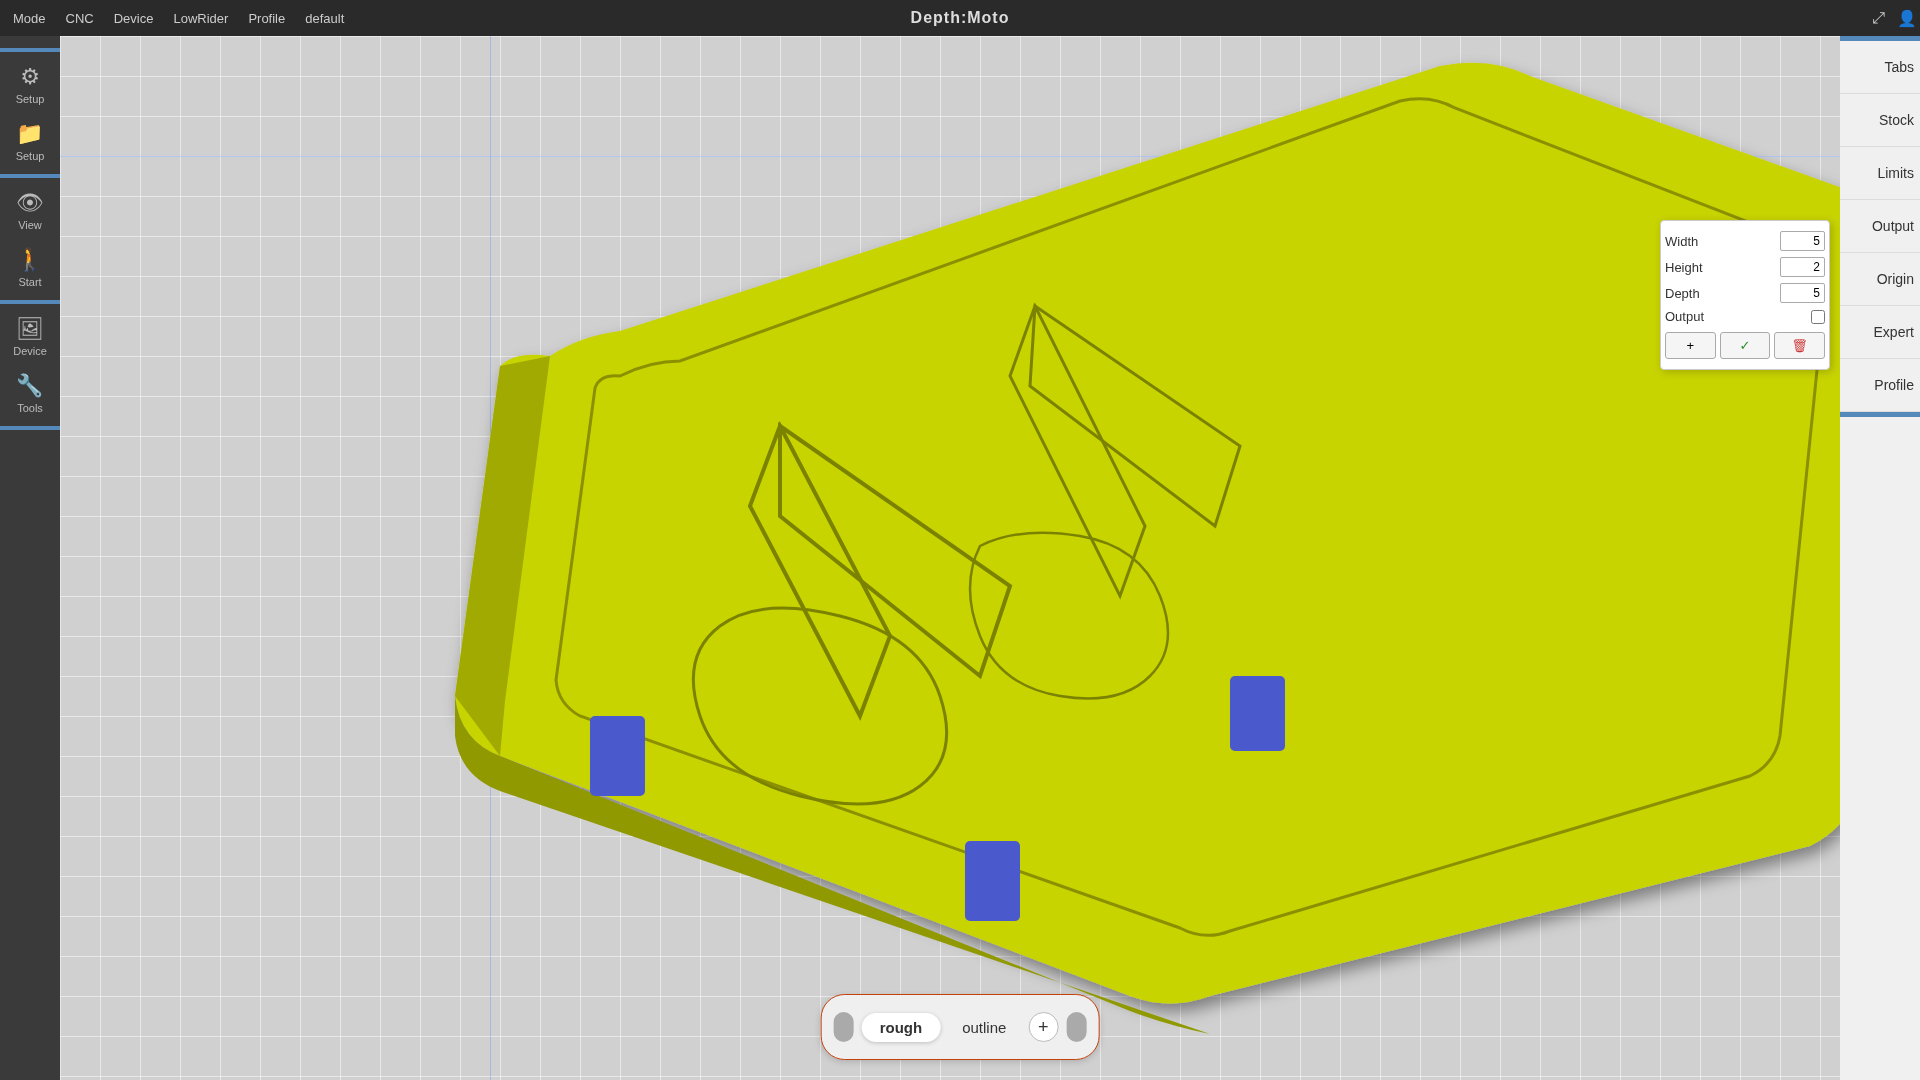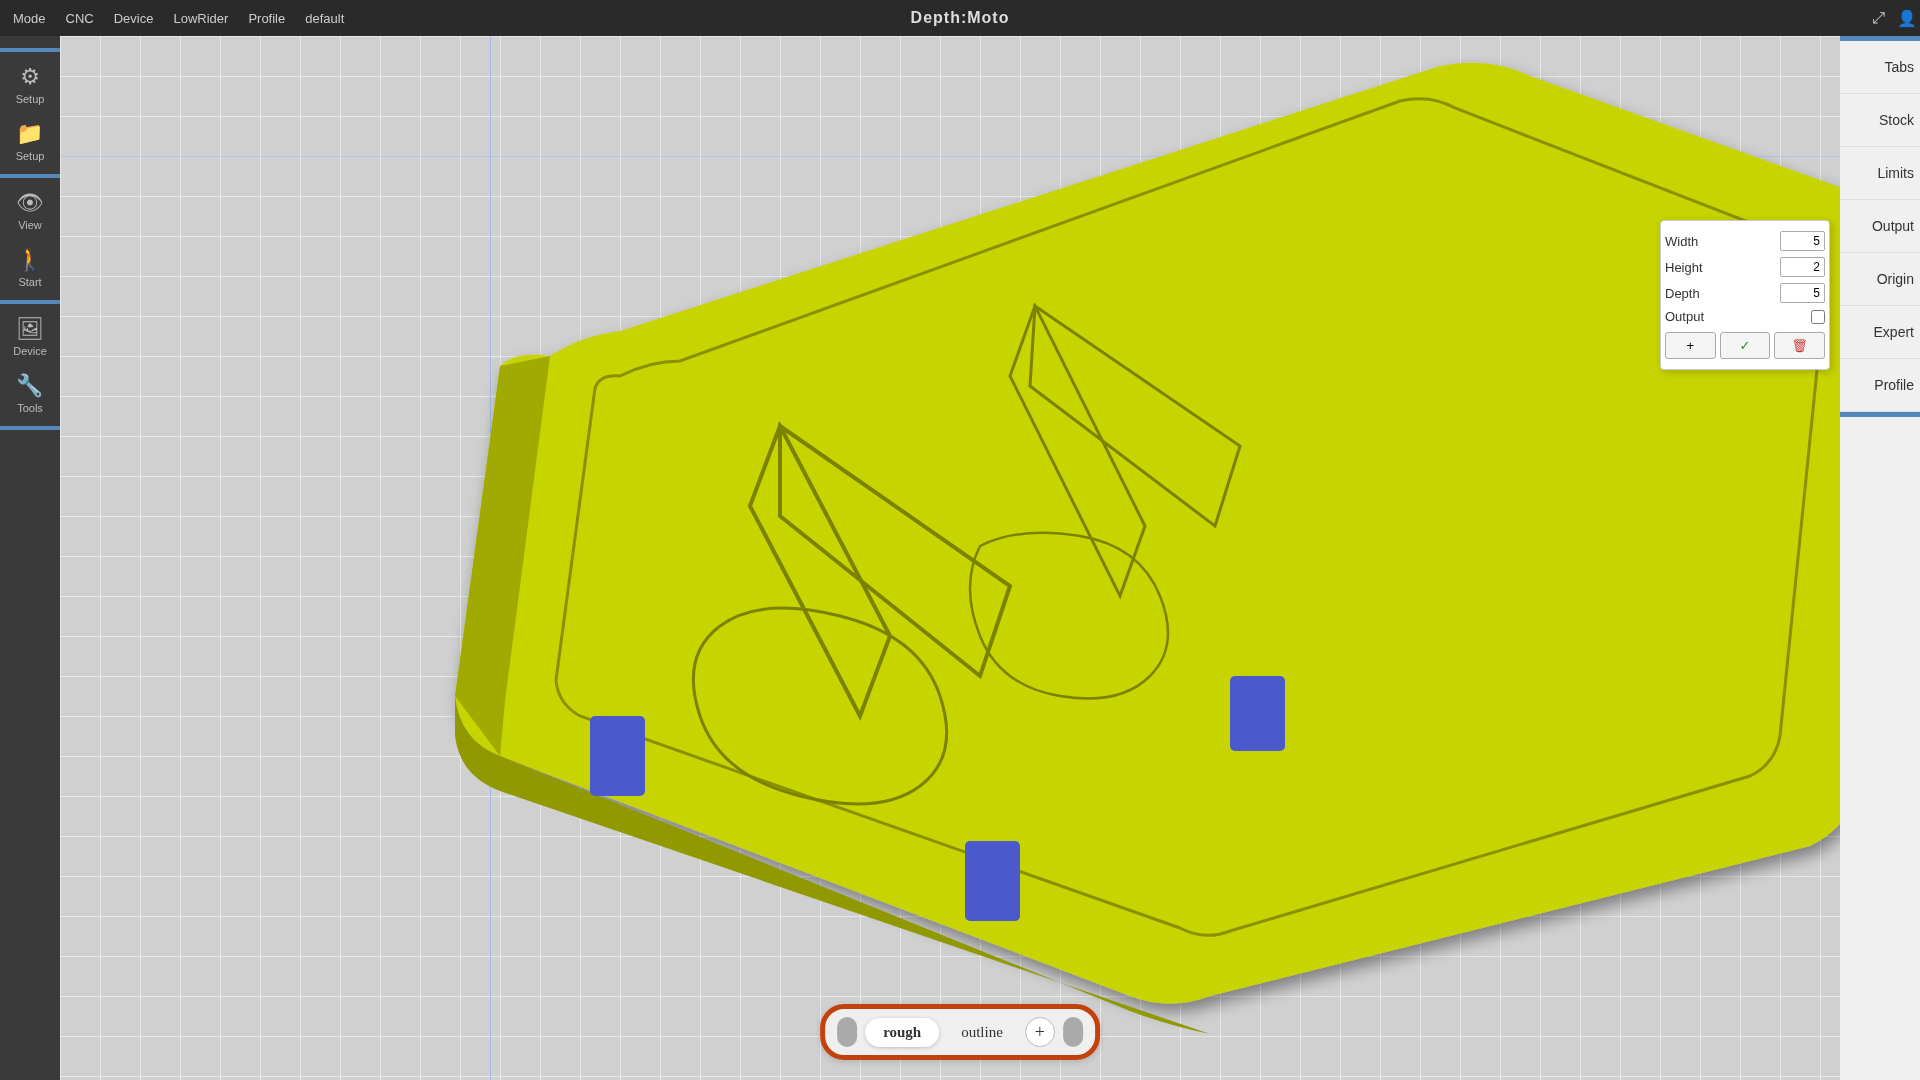--- a/index.html
+++ b/index.html
@@ -206,29 +206,28 @@
     .popup-btn.confirm { color: #2a8a2a; }
     .popup-btn.delete { color: #cc3333; }
 
     
     #bottom-toolbar {
       position: absolute;
       bottom: 20px;
       left: 50%;
       transform: translateX(-50%);
       background: rgba(240,240,240,0.95);
-      border: 5px solid #c2410c;
+      border: 1px solid #c2410c;
       border-radius: 24px;
       display: flex;
       align-items: center;
-      padding: 8px 12px;
+      padding: 17px 12px;
       gap: 4px;
       z-index: 100;
       box-shadow: 0 2px 6px rgba(0,0,0,0.15);
-      font-family: Liberation Serif, serif;
     }
     .bottom-tab-item {
       padding: 6px 18px;
       border-radius: 16px;
       cursor: pointer;
       font-size: 15px;
       color: #333;
     }
     .bottom-tab-item.active {
       background: white;

